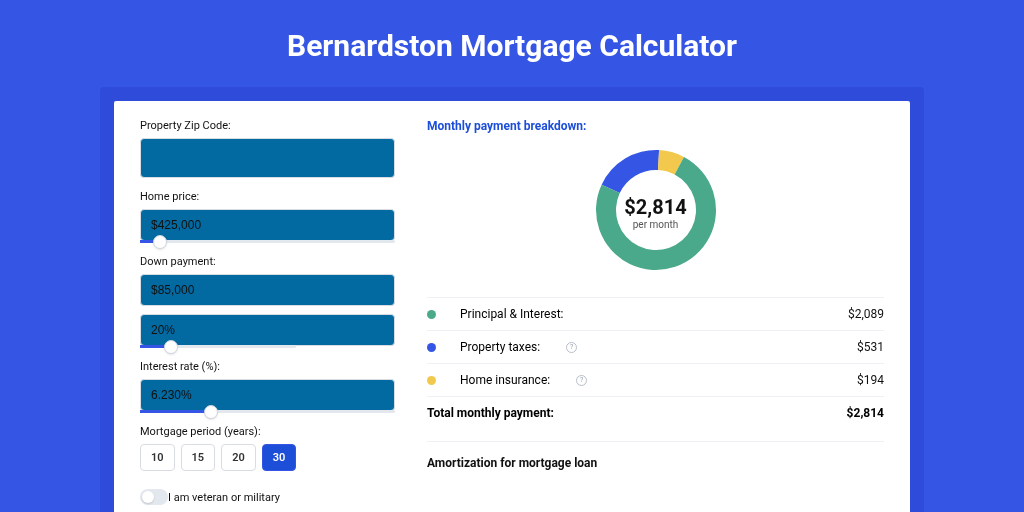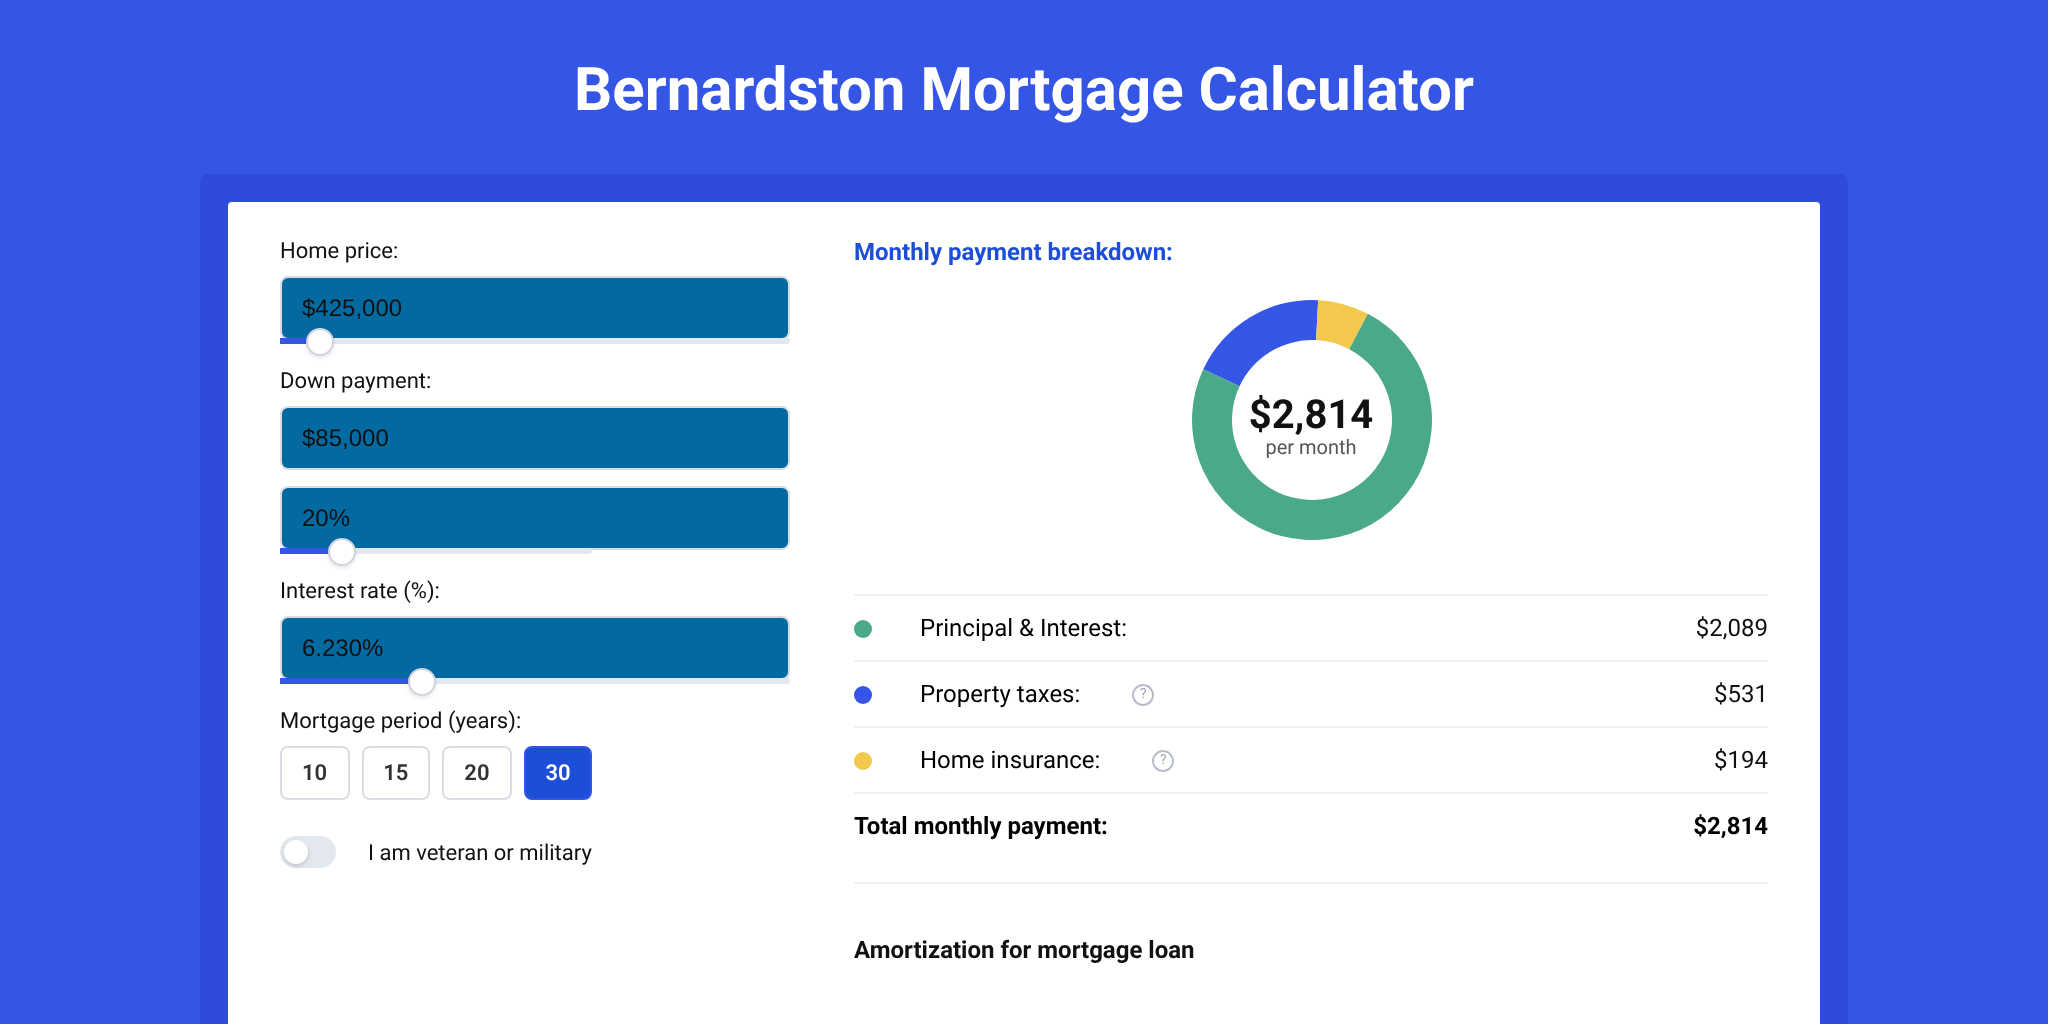--- a/index.html
+++ b/index.html
@@ -88,21 +88,21 @@
     font-size: 11px;
     font-weight: 600;
     color: #333;
     background: #fff;
     cursor: pointer;
   }
   .pill.active { background: #1d4ed8; color: #fff; border-color: #3555e5; }
   .toggle-row {
     display: flex;
     align-items: center;
-    gap: 16px;
+    gap: 0;
     margin-top: 18px;
     font-size: 11px;
     color: #111;
   }
   .toggle {
     width: 28px; height: 16px;
     background: #e3e7ee;
     border-radius: 10px;
     position: relative;
   }
@@ -156,21 +156,21 @@
     align-items: center;
     justify-content: center;
     font-size: 7px;
     color: #9aa2b1;
     margin-left: 2px;
   }
   .legend-val { font-weight: 400; color: #111; }
   .total-row { font-weight: 700; border-top: 1px solid #eef0f4; }
   .amort {
     border-top: 1px solid #eef0f4;
-    padding-top: 26px;
+    padding-top: 14px;
     margin-top: 12px;
   }
   .amort-title {
     font-size: 12px;
     font-weight: 700;
     color: #111;
     margin-bottom: 10px;
   }
   .amort-text {
     font-size: 10.5px;
@@ -181,20 +181,24 @@
 </head>
 <body>
 
 <div class="title">Bernardston Mortgage Calculator</div>
 
 <div class="card-outer">
 <div class="card">
 
   <div class="left">
 
+    <div class="field">
+      <span class="label">Property Zip Code:</span>
+      <input class="input input-tall" value="" style="">
+    </div>
 
     <div class="field">
       <span class="label">Home price:</span>
       <input class="input" value="$425,000" style="">
       <div class="slider-track">
         <div class="slider-fill" style="width: 8%;"></div>
         <div class="slider-thumb" style="left: 8%;"></div>
       </div>
     </div>
 

